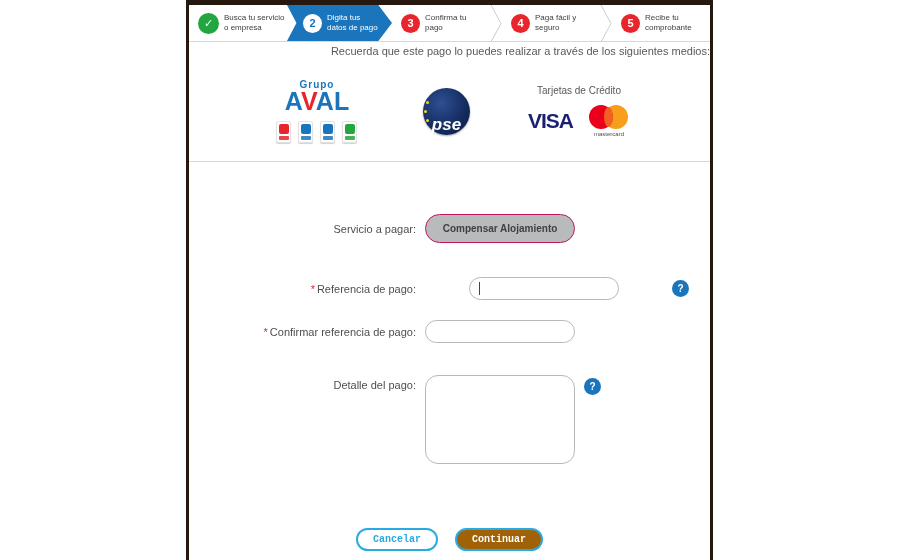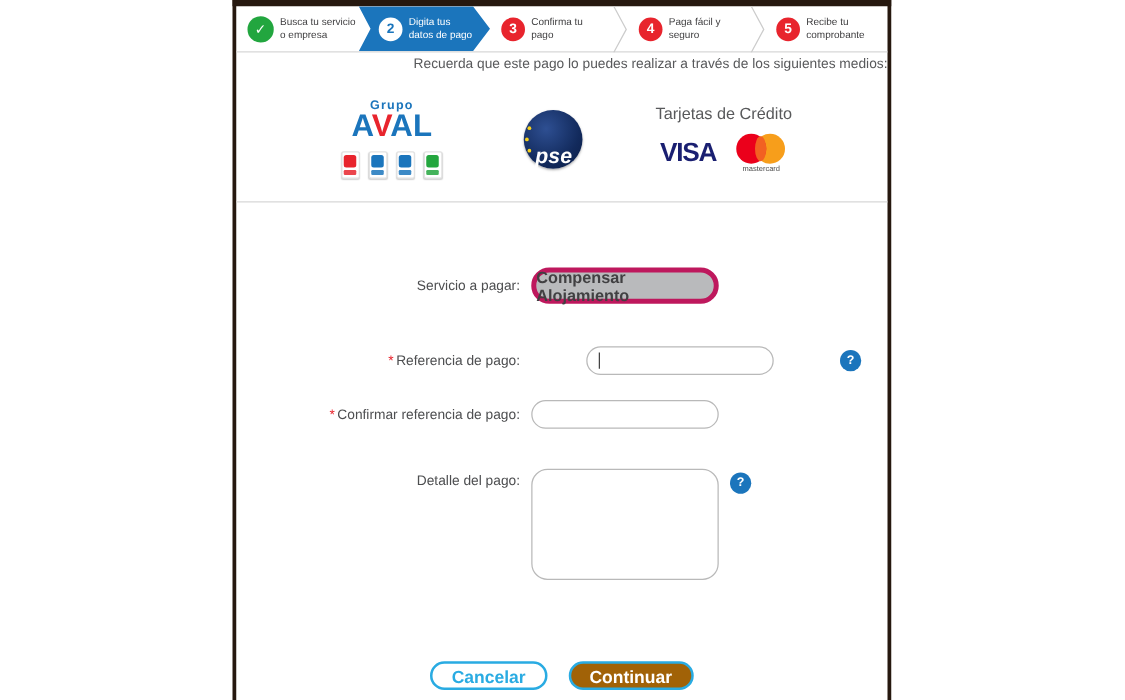--- a/index.html
+++ b/index.html
@@ -37,57 +37,57 @@
   .c-red { background:#e8242d; } .c-blue { background:#1b75bc; } .c-green { background:#23a63e; }
 
   .pse-circle { width:47px; height:47px; border-radius:50%; position:relative; flex:none;
                 background:radial-gradient(circle at 38% 32%, #2e4f92, #122a5c 62%, #0b1c44 100%);
                 display:flex; align-items:flex-end; justify-content:center;
                 color:#fff; font-style:italic; font-weight:bold; font-size:17px; box-shadow:0 1px 2px rgba(0,0,0,.35); }
   .pse-star { position:absolute; width:3px; height:3px; border-radius:50%; background:#f7d21e; }
   .star1 { left:3px; top:13px; } .star2 { left:1px; top:22px; } .star3 { left:3px; top:31px; }
 
   .cards-block { text-align:center; }
-  .cards-title { font-size:13px; color:#58595b; margin-bottom:9px; }
+  .cards-title { font-size:10px; color:#58595b; margin-bottom:9px; }
   .cards-row { display:flex; align-items:center; justify-content:center; gap:15px; }
   .visa { color:#1a1f71; font-weight:900; font-size:21px; letter-spacing:-1px; }
   .mc { position:relative; width:42px; height:32px; }
   .mc-red { position:absolute; left:1px; top:0; width:24px; height:24px; border-radius:50%; background:#eb001b; }
   .mc-orange { position:absolute; left:16px; top:0; width:24px; height:24px; border-radius:50%; background:#f79e1b; }
   .mc-lens { position:absolute; left:16px; top:2px; width:9px; height:20px; border-radius:50%; background:#f26122; }
   .mc-label { position:absolute; bottom:0; left:0; width:100%; text-align:center; font-size:6px; color:#4d4d4d; }
 
   .section-divider { margin-top:7px; border-top:1px solid #d8d8d8; }
 
   
   .form { margin-top:52px; }
   .row { display:flex; align-items:center; }
   .row-ref { margin-top:34px;gap:44px; }
   .row-confirm { margin-top:20px; }
   .row-detail { margin-top:32px; align-items:flex-start; }
   .lbl { width:236px; text-align:right; padding-right:9px; font-size:11px; color:#4d4e50; }
   .row-detail .lbl { padding-top:4px; }
   .req { color:#e8242d; margin-right:2px; }
   .ctl { width:150px; position:relative; flex:none; }
-  .service-badge { width:150px; height:29px; background:#b9babc; border:4px solid #be185d; border-radius:15px;
+  .service-badge { width:150px; height:29px; background:#b9babc; border:1px solid #be185d; border-radius:15px;
                    display:flex; align-items:center; justify-content:center;
-                   font-size:13px; font-weight:bold; color:#414042; }
+                   font-size:10px; font-weight:bold; color:#414042; }
   input.pill { width:150px; height:23px; border:1px solid #b9b9b9; border-radius:12px; padding:0 10px;
                font-size:11px; font-family:inherit; outline:none; background:#fff; }
   .caret { position:absolute; left:10px; top:5px; width:1px; height:13px; background:#444; }
   textarea.detail { width:150px; height:89px; border:1px solid #b9b9b9; border-radius:13px; resize:none;
                     padding:6px 10px; font-size:11px; font-family:inherit; outline:none; background:#fff; }
   .help { width:17px; height:17px; border-radius:50%; background:#1b75bc; color:#fff; font-size:10px; font-weight:bold;
           display:flex; align-items:center; justify-content:center; margin-left:9px; flex:none; cursor:pointer; }
   .row-detail .help { margin-top:3px; }
 
   
   .actions { margin-top:60px; display:flex; justify-content:center; gap:17px; }
-  .btn { height:23px; border-radius:12px; font-size:14px; font-weight:bold; padding:0 15px;
-         display:flex; align-items:center; cursor:pointer; font-family:Liberation Sans, sans-serif; }
+  .btn { height:23px; border-radius:12px; font-size:10px; font-weight:bold; padding:0 15px;
+         display:flex; align-items:center; cursor:pointer; font-family:Liberation Mono, monospace; }
   .btn-cancel { background:#fff; border:2px solid #29abe2; color:#29abe2; }
   .btn-continue { background:#a16207; border:2px solid #29abe2; color:#fff; }
 </style>
 </head>
 <body>
 
 <div class="frame">
 
   <div class="stepper">
     <div class="step">

